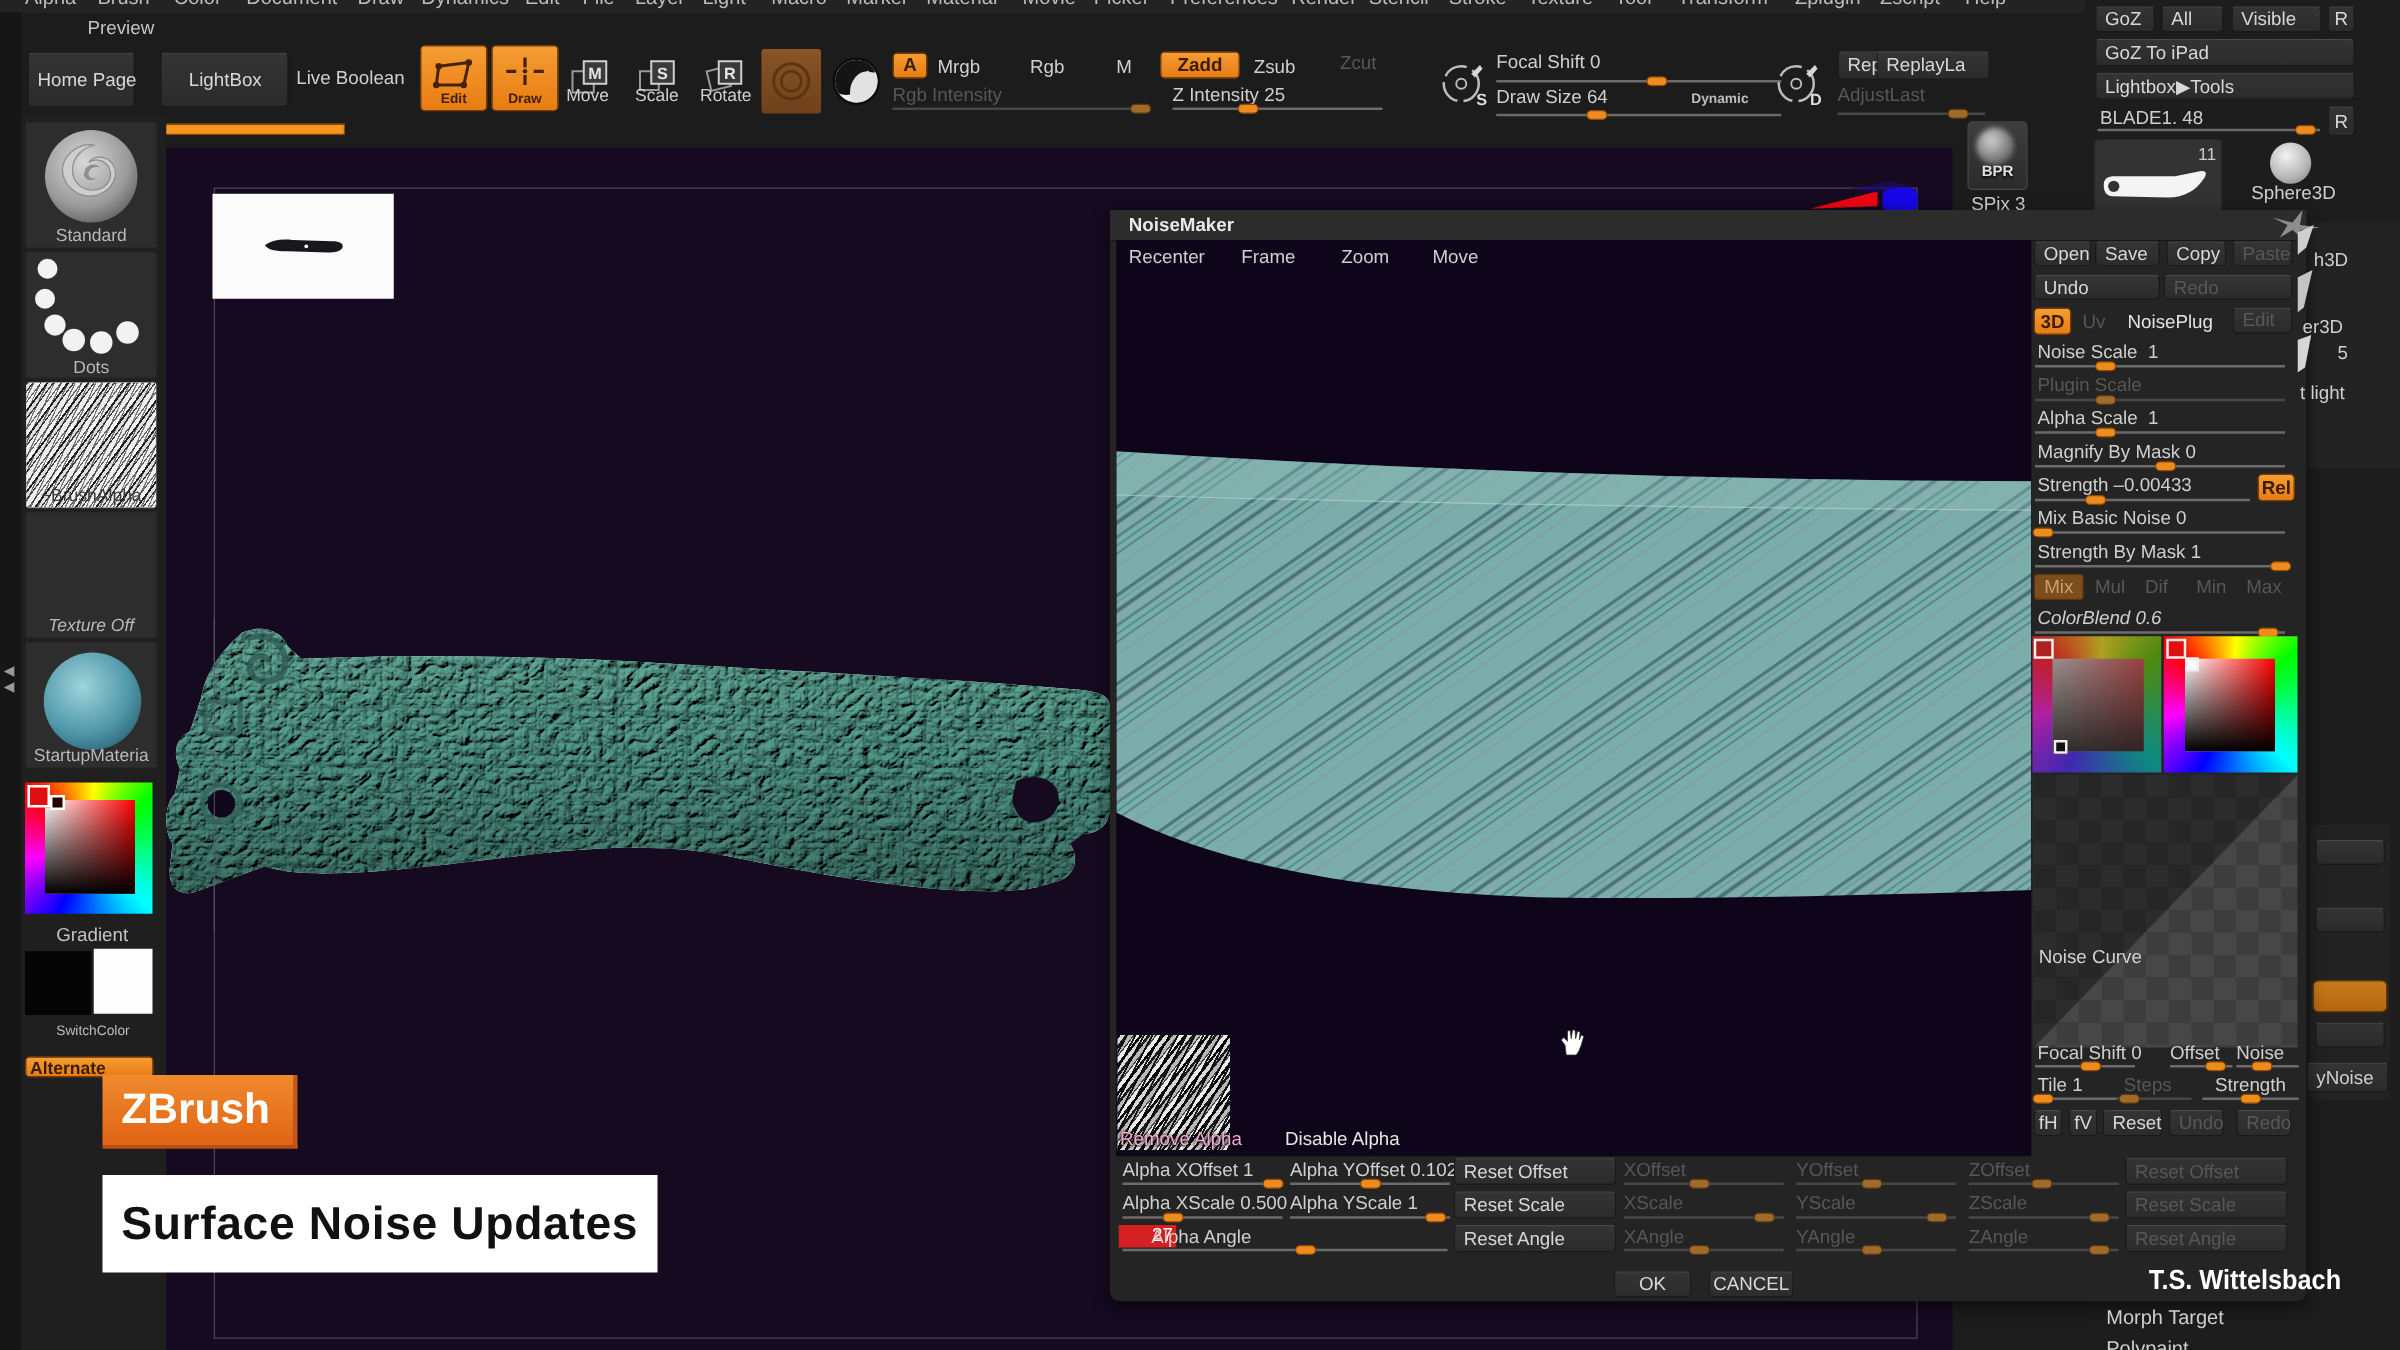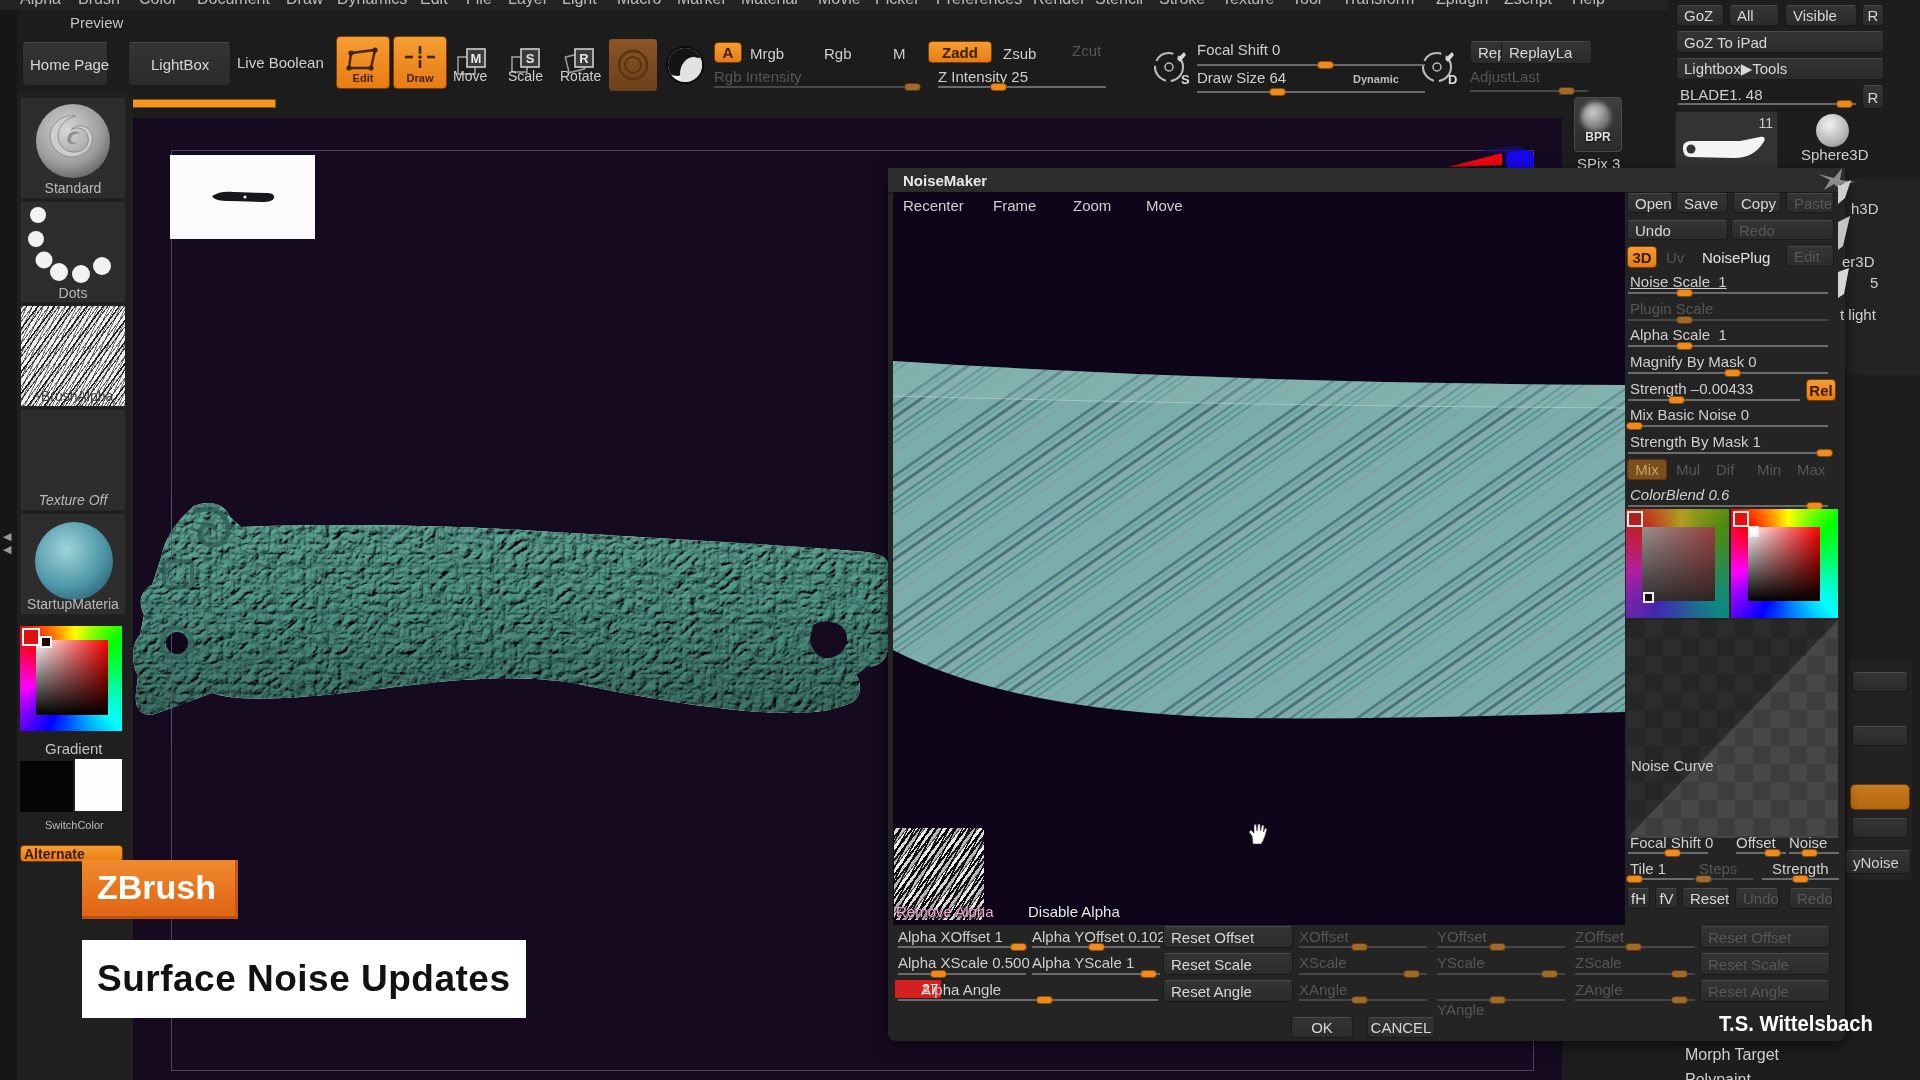--- a/index.html
+++ b/index.html
@@ -395,21 +395,21 @@
   <div class="btn" style="left:1676px;top:193px;width:52px;height:20px;">Save</div>
   <div class="btn" style="left:1733px;top:193px;width:48px;height:20px;">Copy</div>
   <div class="btn dim" style="left:1786px;top:193px;width:48px;height:20px;">Paste</div>
   <div class="btn" style="left:1627px;top:220px;width:101px;height:20px;">Undo</div>
   <div class="btn dim" style="left:1731px;top:220px;width:103px;height:20px;">Redo</div>
   <div class="obtn" style="left:1627px;top:246px;width:30px;height:22px;">3D</div>
   <div class="txt dim" style="left:1666px;top:249px;">Uv</div>
   <div class="txt" style="left:1702px;top:249px;color:#e4e4e4;">NoisePlug</div>
   <div class="btn dim" style="left:1786px;top:246px;width:48px;height:21px;">Edit</div>
 
-  <div class="txt" style="left:1630px;top:273px;text-decoration:underline;">Noise Scale&nbsp;&nbsp;1</div>
+  <div class="txt" style="left:1630px;top:273px;">Noise Scale&nbsp;&nbsp;1</div>
   <div class="sl" style="left:1628px;top:292px;width:200px;">
       <i style="left:48px;"></i>
     </div>
   <div class="txt dim" style="left:1630px;top:300px;">Plugin Scale</div>
   <div class="sl dm" style="left:1628px;top:319px;width:200px;">
       <i style="left:48px;background:#a06a2a;border-color:#5a3a10;"></i>
     </div>
   <div class="txt" style="left:1630px;top:326px;">Alpha Scale&nbsp;&nbsp;1</div>
   <div class="sl" style="left:1628px;top:345px;width:200px;">
       <i style="left:48px;"></i>
@@ -537,21 +537,21 @@
   <div class="abs" style="left:895px;top:980px;width:22px;height:18px;background:#d42020;color:#fff;font-size:15px;text-align:center;padding-left:24px;">27</div>
   <div class="txt" style="left:921px;top:981px;">Alpha Angle</div>
   <div class="sl" style="left:898px;top:999px;width:260px;">
       <i style="left:138px;"></i>
     </div>
   <div class="btn" style="left:1163px;top:980px;width:130px;height:22px;">Reset Angle</div>
   <div class="txt dim" style="left:1299px;top:981px;">XAngle</div>
   <div class="sl dm" style="left:1299px;top:999px;width:128px;">
       <i style="left:52px;background:#a06a2a;border-color:#5a3a10;"></i>
     </div>
-  <div class="txt dim" style="left:1437px;top:981px;margin-top:20px;">YAngle</div>
+  <div class="txt dim" style="left:1437px;top:981px;">YAngle</div>
   <div class="sl dm" style="left:1437px;top:999px;width:128px;">
       <i style="left:52px;background:#a06a2a;border-color:#5a3a10;"></i>
     </div>
   <div class="txt dim" style="left:1575px;top:981px;">ZAngle</div>
   <div class="sl dm" style="left:1575px;top:999px;width:120px;">
       <i style="left:96px;background:#a06a2a;border-color:#5a3a10;"></i>
     </div>
   <div class="btn dim" style="left:1700px;top:980px;width:130px;height:22px;">Reset Angle</div>
 
   <div class="btn c" style="left:1291px;top:1017px;width:62px;height:21px;">OK</div>

